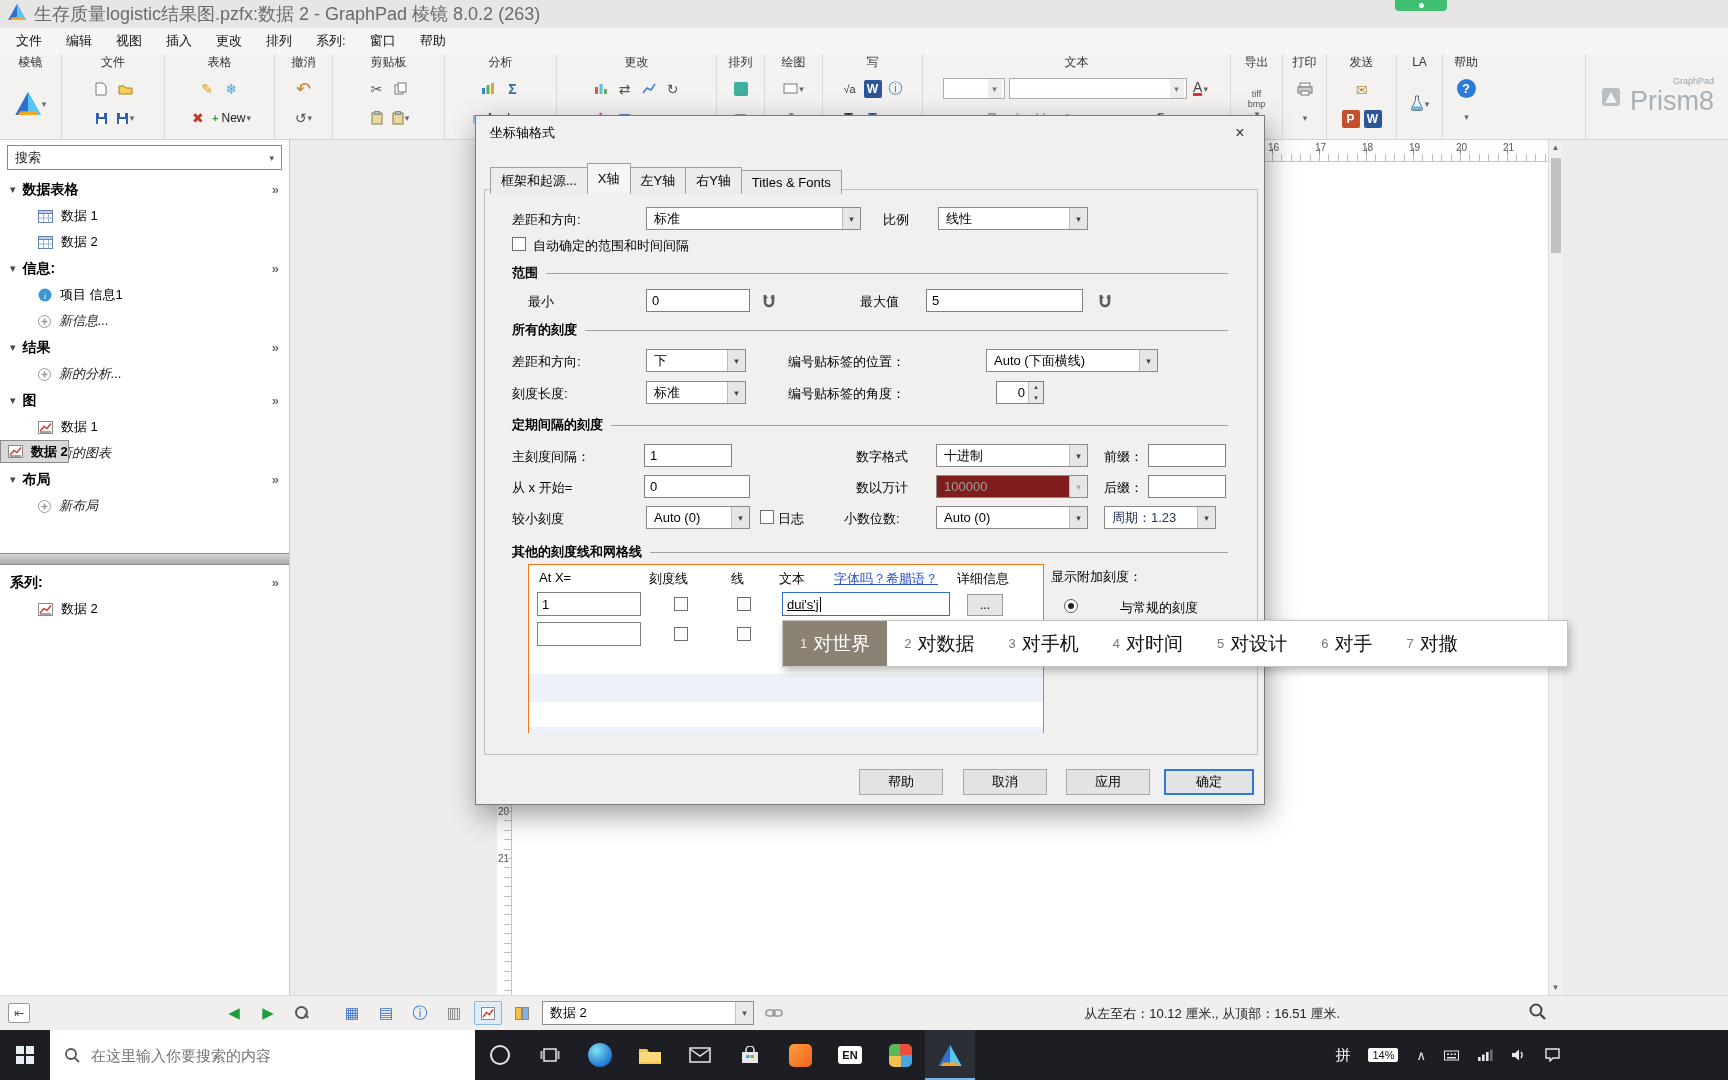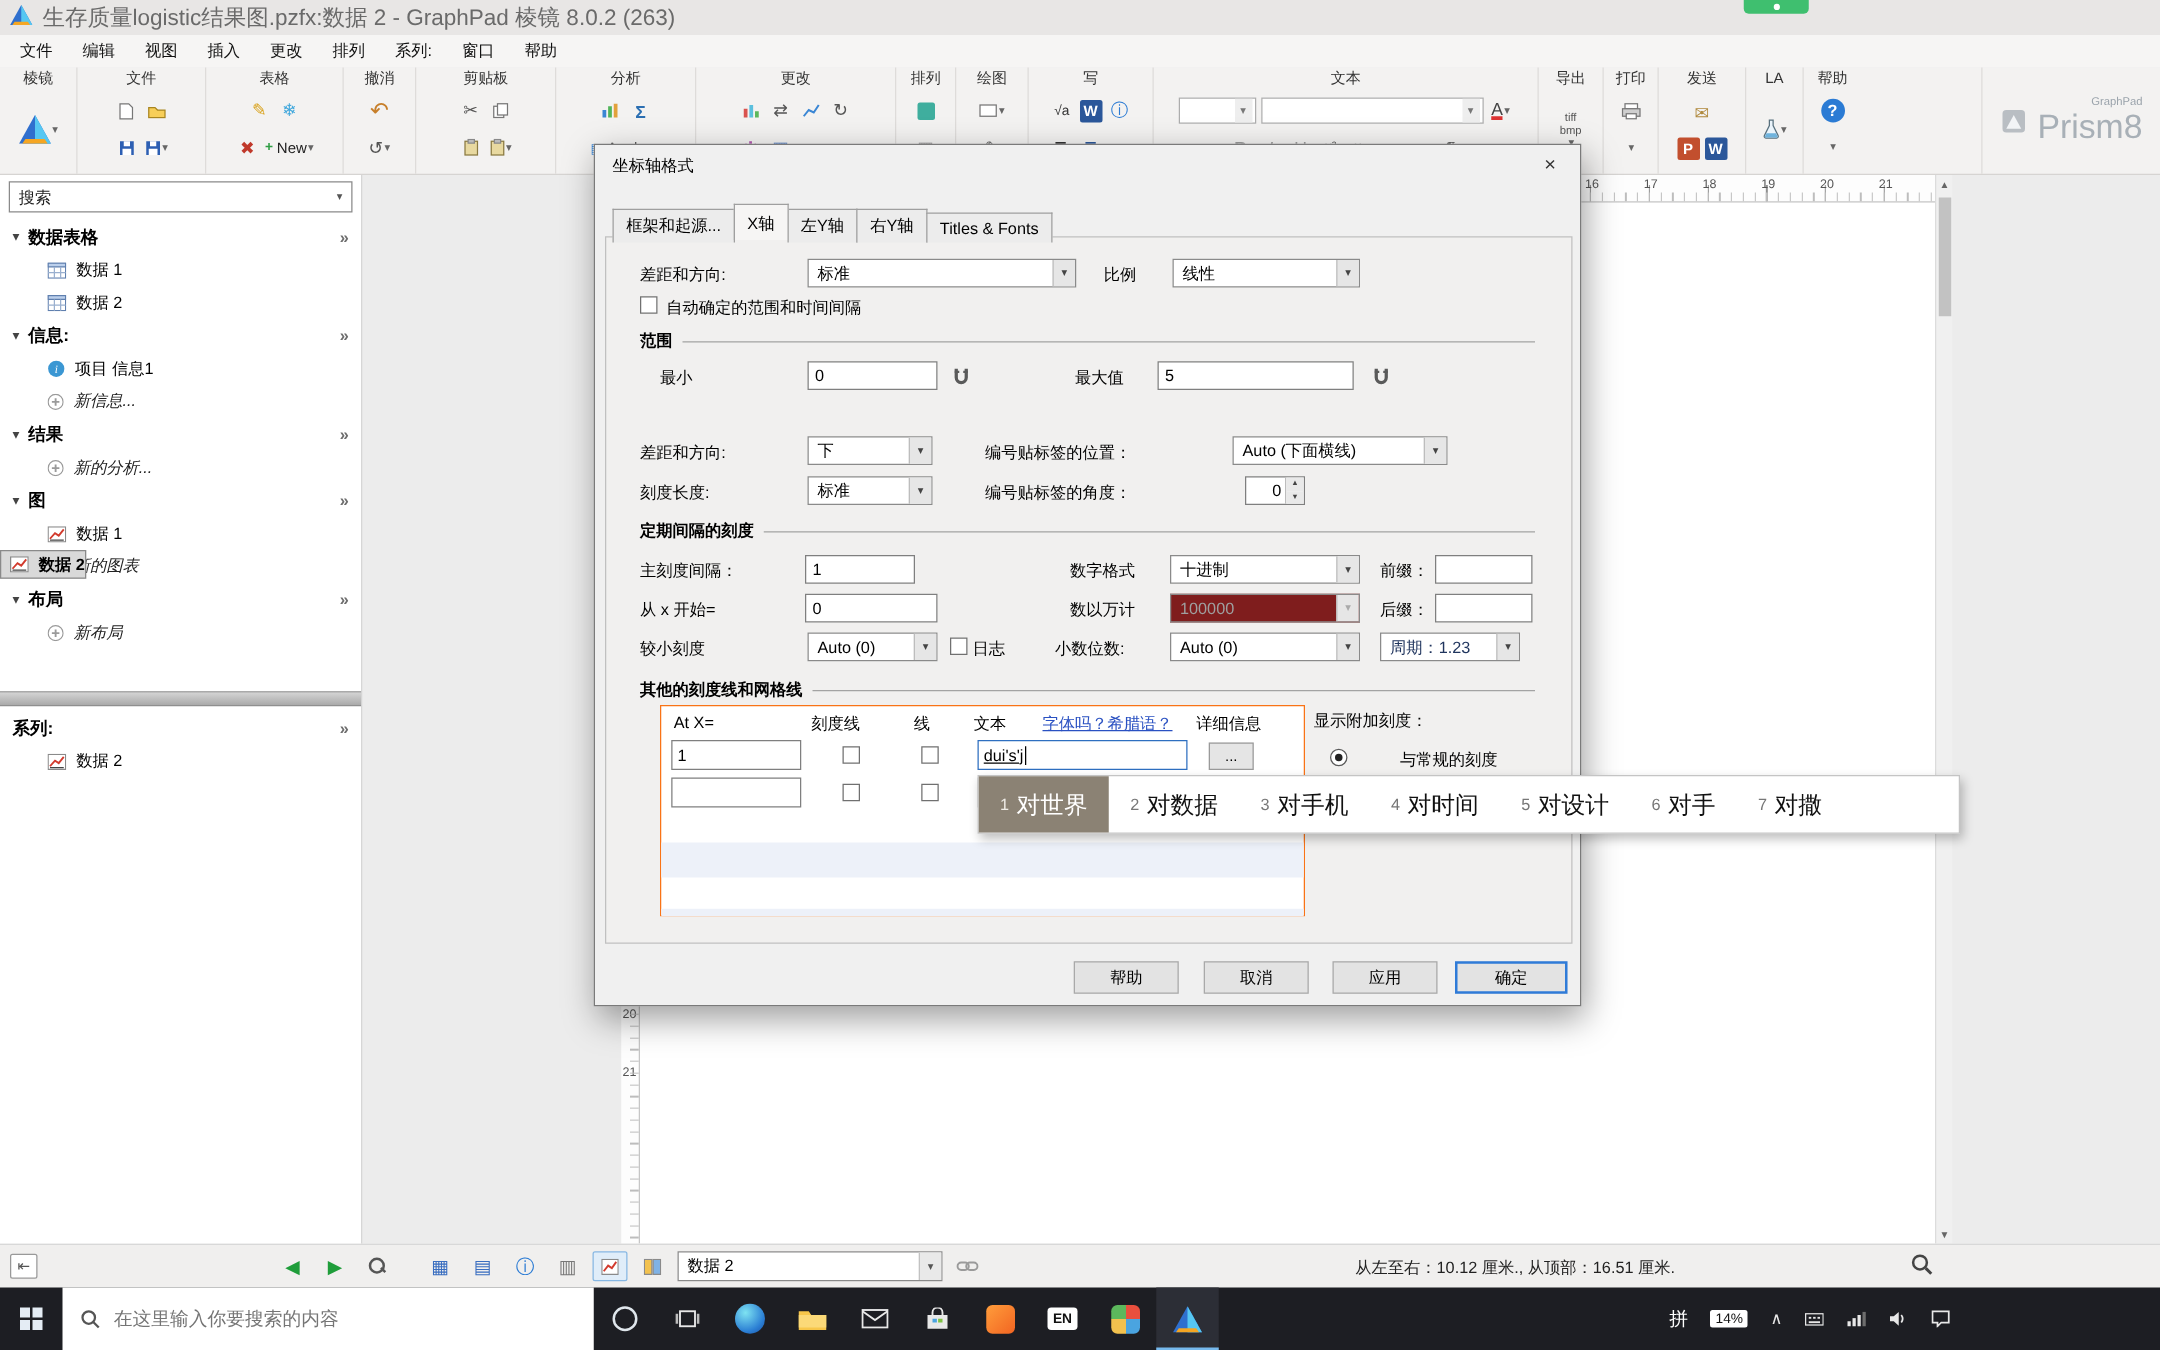--- a/index.html
+++ b/index.html
@@ -812,20 +812,24 @@
         <span>5</span>
       </div>
     <div class="flatbtn" style="left:615px;top:171px">
         <svg width="16" height="16" viewBox="0 0 16 16">
           <path d="M4 2v7a4 4 0 0 0 8 0V2" fill="none" stroke="#5a5a5a" stroke-width="2.6"></path>
           <line x1="2.8" y1="4.5" x2="6.4" y2="4.5" stroke="#5a5a5a" stroke-width="1.8"></line>
           <line x1="9.6" y1="4.5" x2="13.2" y2="4.5" stroke="#5a5a5a" stroke-width="1.8"></line>
         </svg>
       </div>
 
+    <div class="grp" style="left:36px;top:205px;width:716px">
+        <span>所有的刻度</span>
+        <span class="gline"></span>
+      </div>
     <div class="lbl" style="left:36px;top:237px">差距和方向:</div>
     <div class="sel" style="left:170px;top:233px;width:100px">
         <span>下</span>
         <span class="ar">▾</span>
       </div>
     <div class="lbl" style="left:312px;top:237px">编号贴标签的位置：</div>
     <div class="sel" style="left:510px;top:233px;width:172px">
         <span>Auto (下面横线)</span>
         <span class="ar">▾</span>
       </div>

